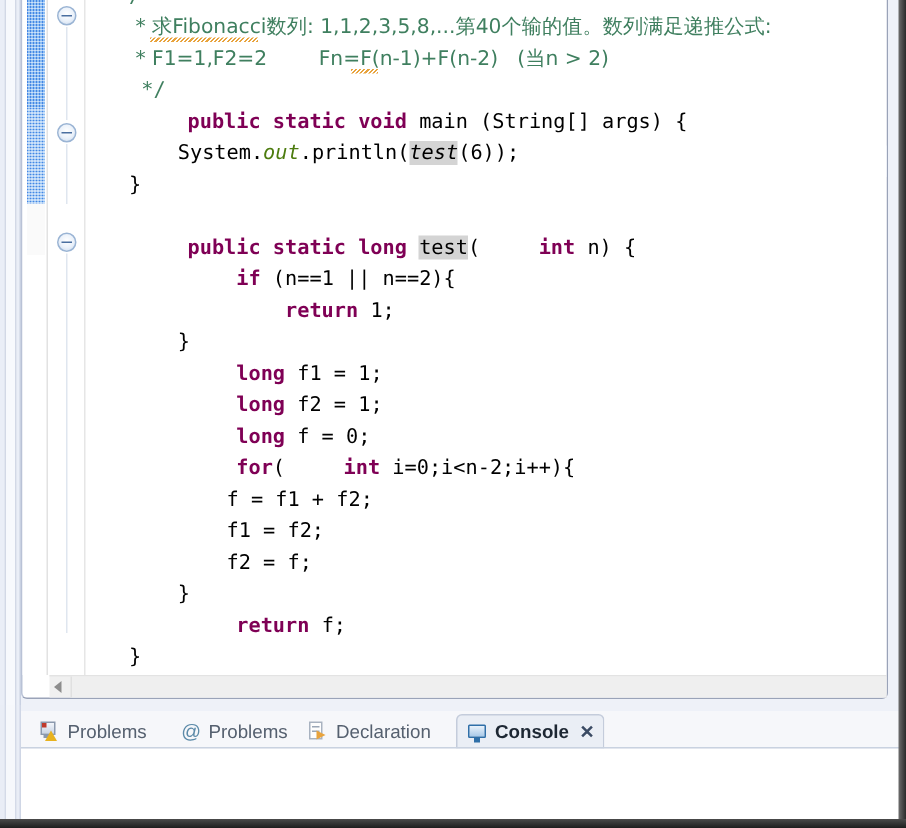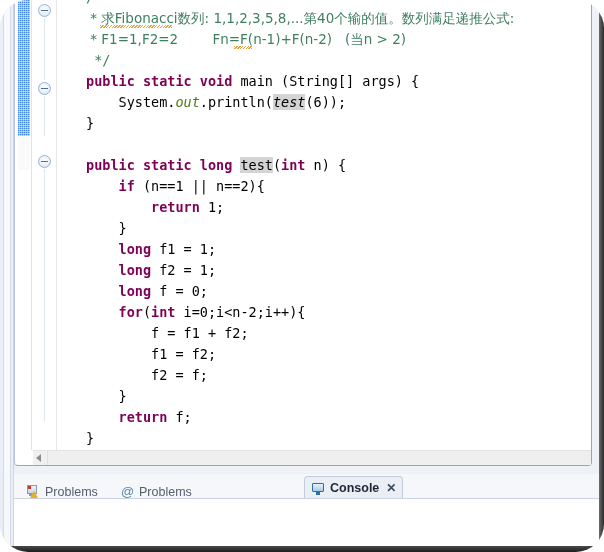--- a/index.html
+++ b/index.html
@@ -7,21 +7,20 @@
     width: 604px; height: 552px;
     background: #ffffff;
     font-family: "Liberation Sans", sans-serif;
     overflow: hidden;
   }
   #root {
     position: relative;
     width: 604px; height: 552px;
     background: #f4f6fb;
     overflow: hidden;
-    border-radius: 28px;
   }
 
   
   .editor-shell {
     position: absolute;
     left: 0; top: 0;
     width: 604px; height: 470px;
     background: #eef1f8;
     box-sizing: border-box;
   }
@@ -143,21 +142,21 @@
   }
   .ln { position: absolute; left: 6px; white-space: pre; }
   .hl-line {
     position: absolute;
     left: 58px;
     width: 533px;
     height: 21px;
     background: #e8f0fc;
   }
 
-  .kw   { color: #7f0055; font-weight: bold; }
+  .kw   { color: #7f0055; font-weight: bold; margin-left: 39px; }
   .cmt  { color: #3f7f5f; }
   .cmt-cjk { font-family: "DejaVu Sans", sans-serif; }
   .fld  { color: #4d7c0f; font-style: italic; }
   .occ  { background: #d4d4d4; }
   .occi { background: #d4d4d4; font-style: italic; }
   .plain{ color: #000000; }
 
   .squiggle {
     position: absolute;
     height: 3px;
@@ -219,21 +218,21 @@
     height: 23px;
     display: flex;
     align-items: center;
     gap: 4px;
     padding: 0 6px;
     box-sizing: border-box;
     font-size: 12px;
     color: #3a4a63;
     white-space: nowrap;
   }
-  .tab.inactive { color: #55606f; align-items: flex-end; }
+  .tab.inactive { color: #55606f; }
   .tab.active {
     background: #eaeef5;
     border: 1px solid #c4ccdb;
     border-bottom: none;
     border-radius: 4px 4px 0 0;
     font-weight: bold;
     color: #1d2733;
   }
   .tab .tab-label { font-size: 12.5px; }
   .tabbar-underline {
@@ -414,20 +413,29 @@
               <span class="warn"></span>
           </span>
           <span class="tab-label">Problems</span>
         </div>
 
         <div class="tab inactive" style="left:100px;">
           <span class="ic ic-javadoc">@</span>
           <span class="tab-label">Problems</span>
         </div>
 
+        <div class="tab inactive" style="left:185px;">
+          <span class="ic ic-decl">
+            <span class="page"></span>
+              <span class="l1"></span>
+              <span class="l2"></span>
+              <span class="arrow"></span>
+          </span>
+          <span class="tab-label">Declaration</span>
+        </div>
 
         <div class="tab active" style="left:290px;">
           <span class="ic ic-console">
             <span class="screen"></span>
               <span class="stand"></span>
           </span>
           <span class="tab-label">Console</span>
           <span class="close-x">✕</span>
         </div>
 

